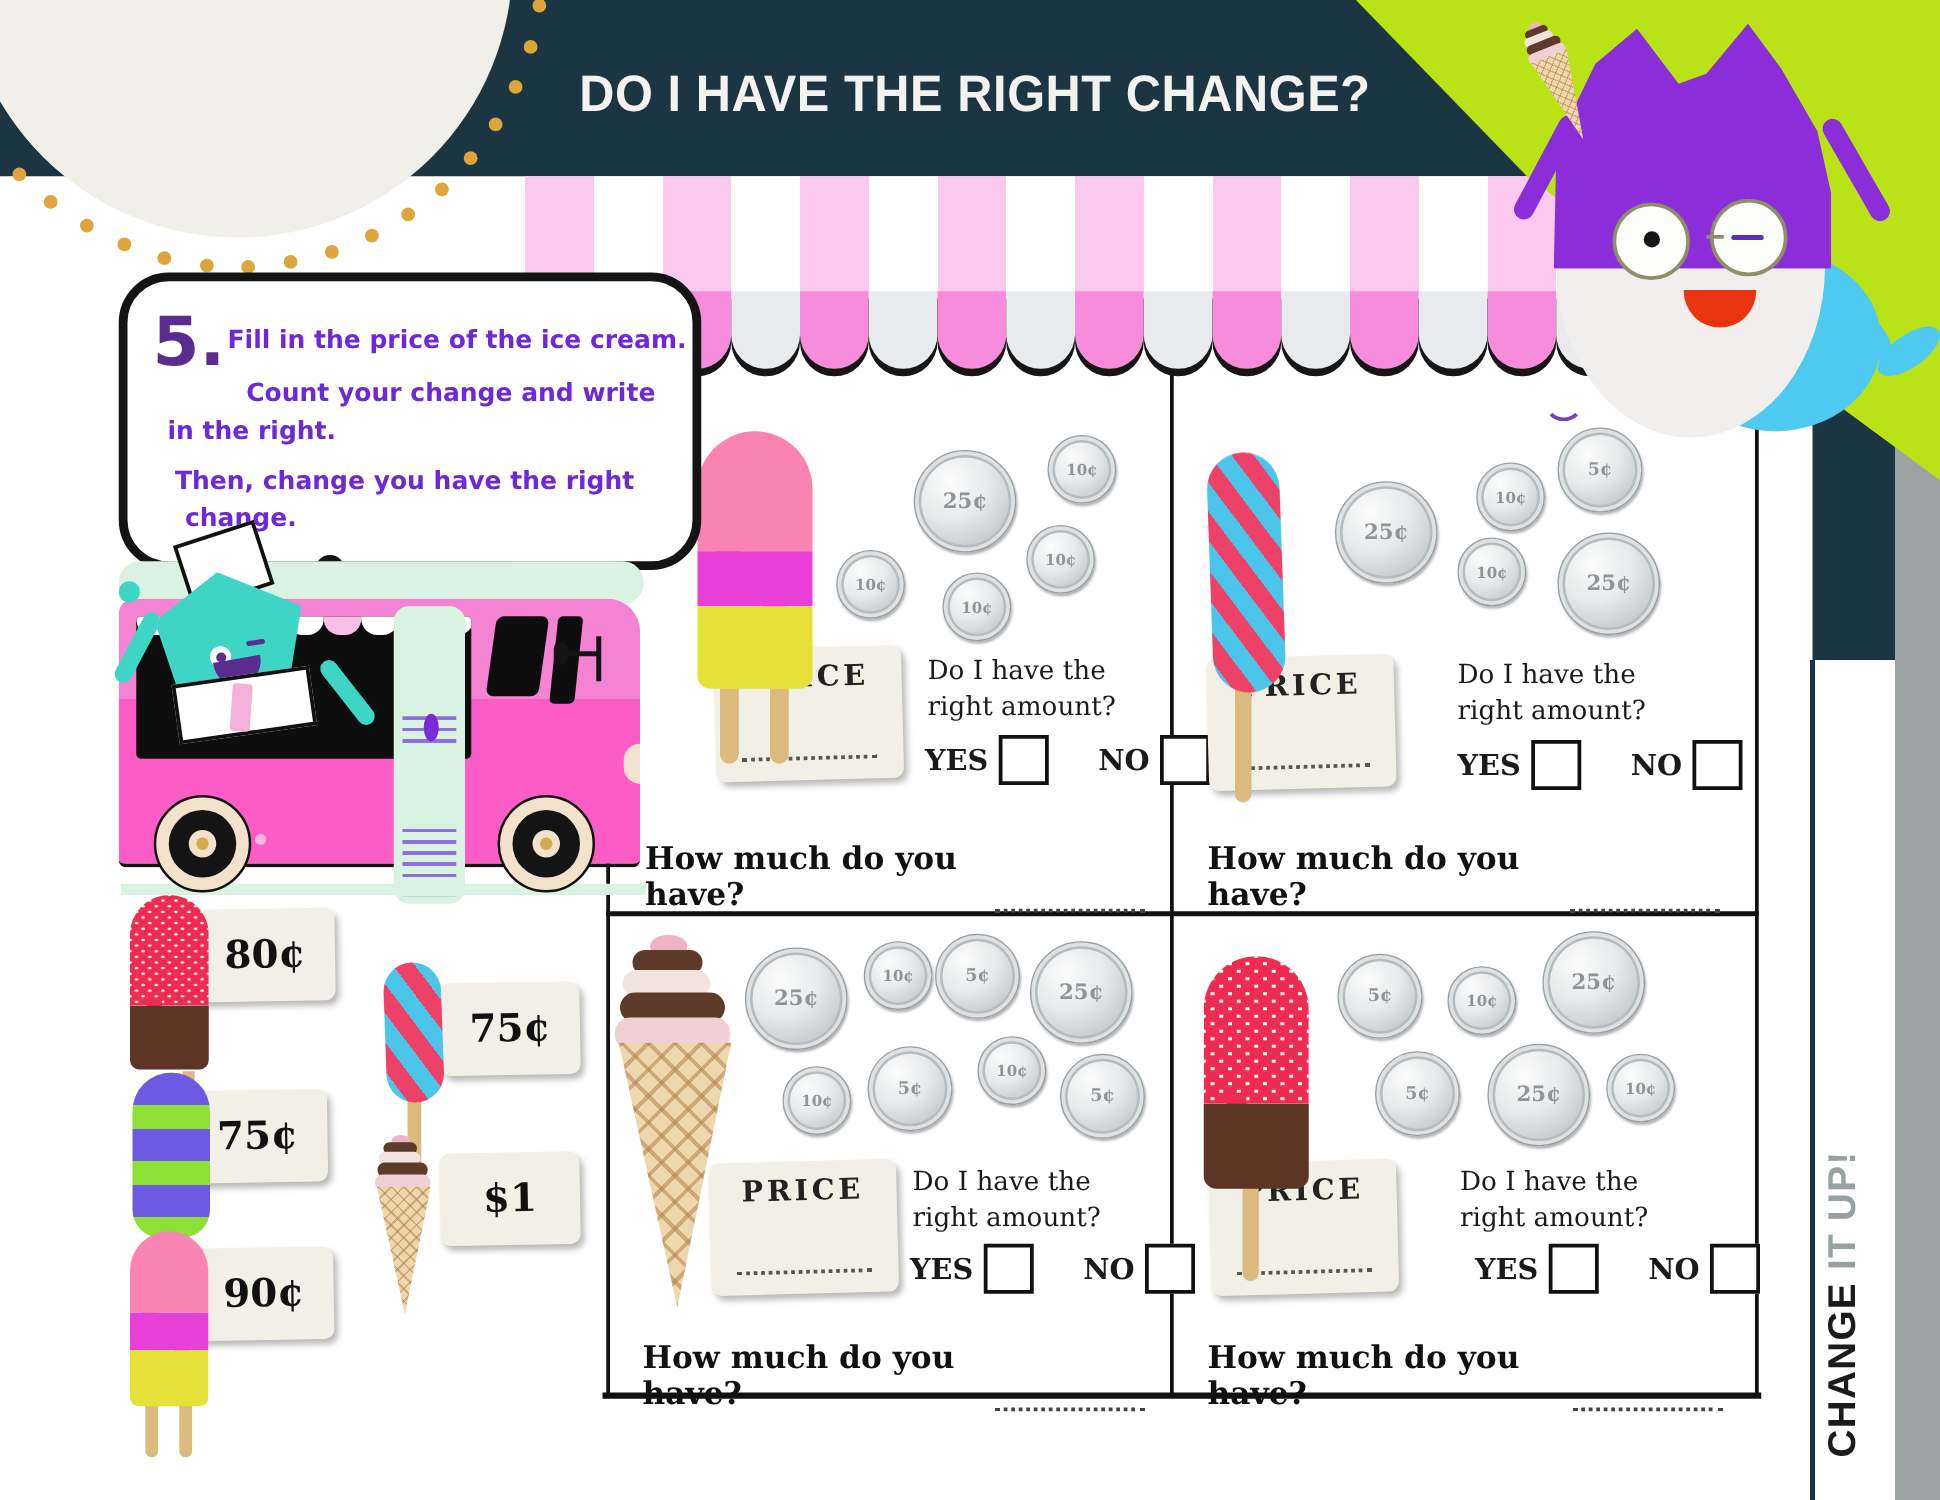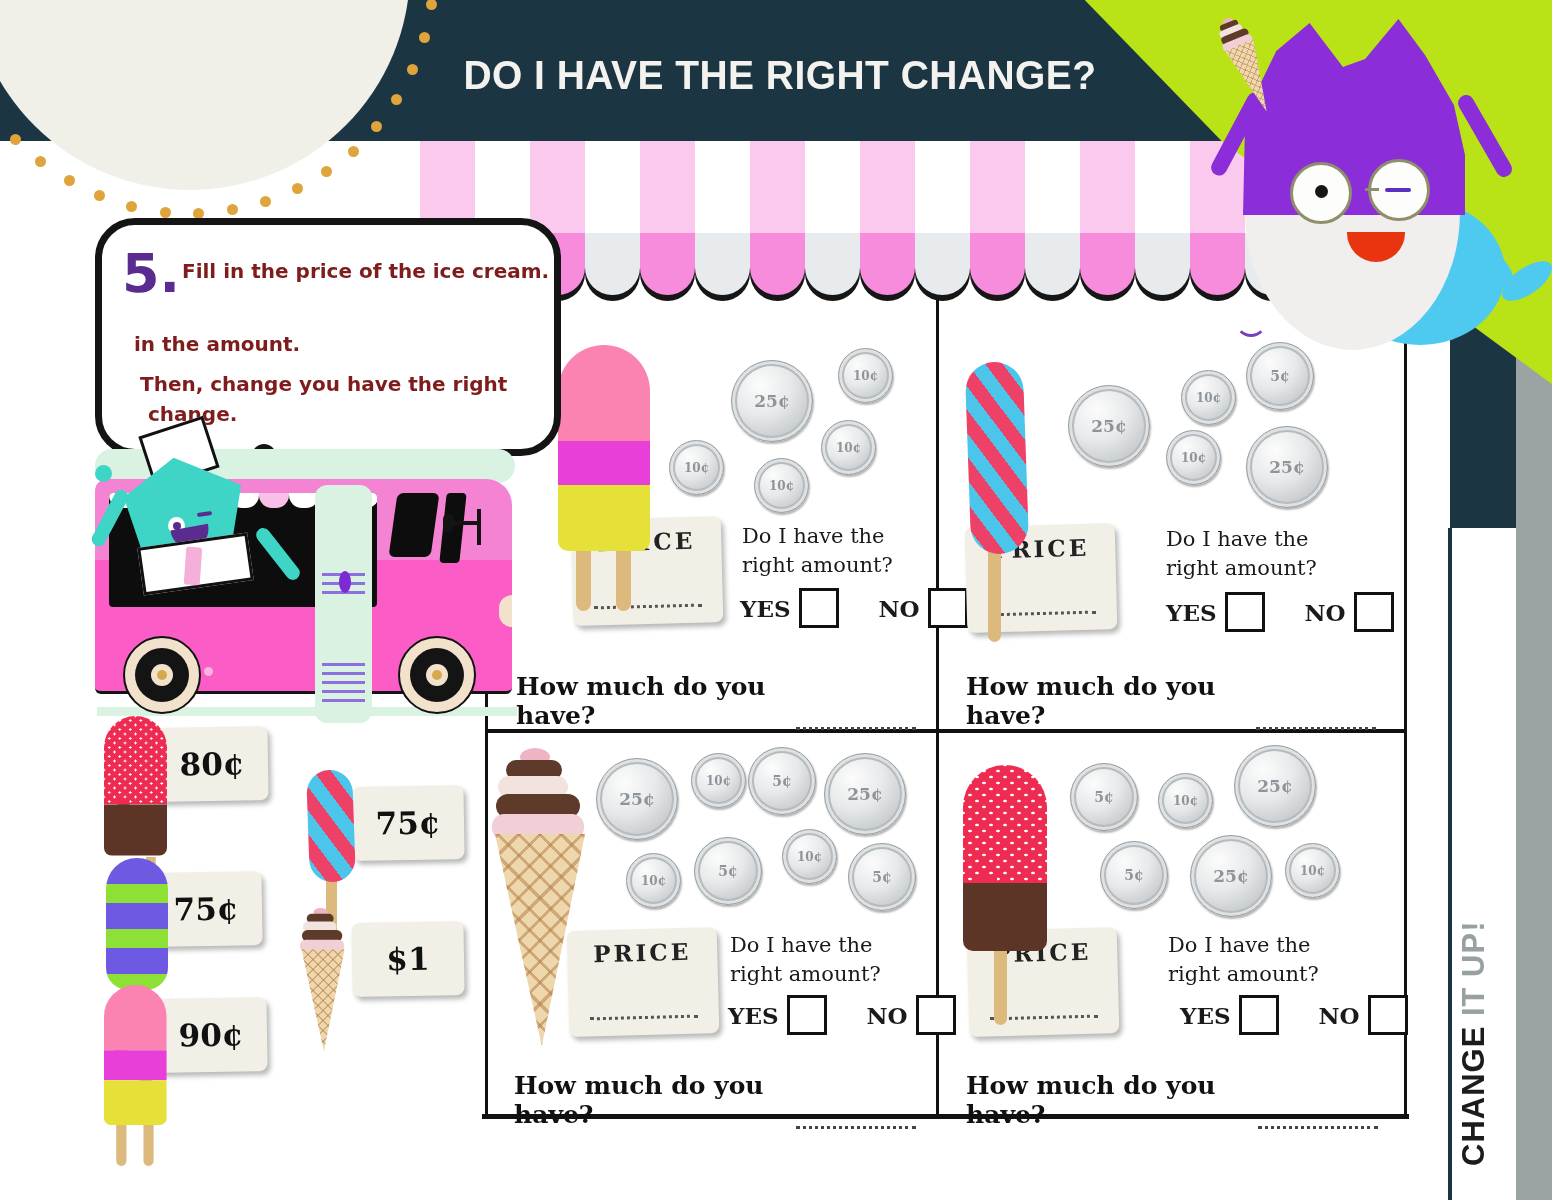--- a/index.html
+++ b/index.html
@@ -55,21 +55,21 @@
   .owl-wink{position:absolute;left:14px;top:26px;width:26px;height:4px;border-radius:2px;background:#5b2fc0;}
   .owl-mouth{position:absolute;left:112px;top:222px;width:58px;height:30px;background:#e8350f;
              border-radius:0 0 58px 58px;}
 
   
   .bubble{left:95px;top:218px;width:452px;height:224px;background:#fff;border:7px solid #141414;
           border-radius:40px;}
   .bub-num{position:absolute;left:20px;top:22px;font-family:"DejaVu Sans",sans-serif;
            font-weight:900;font-size:54px;color:#5b2c90;line-height:1;}
   .bub-line{position:absolute;font-family:"DejaVu Sans",sans-serif;font-weight:bold;
-            font-size:20px;color:#7f1d1d;white-space:nowrap;}
+            font-size:20px;color:#6d28d9;white-space:nowrap;}
   .tdot{position:absolute;border-radius:50%;background:#141414;}
 
   
   .truck{left:85px;top:435px;width:460px;height:300px;}
   .tr-roof{position:absolute;left:10px;top:14px;width:420px;height:34px;background:#d9f2e2;border-radius:17px;}
   .tr-body{position:absolute;left:10px;top:44px;width:417px;height:212px;
            background:linear-gradient(180deg,#f583d3 0 38%,#fb5cc5 38%);
            border-radius:12px 26px 6px 6px;border-bottom:3px solid #141414;}
   .tr-window{position:absolute;left:24px;top:58px;width:268px;height:114px;background:#0d0d0d;border-radius:4px;overflow:hidden;}
   .tr-wscal{position:absolute;top:0;width:30px;height:15px;border-radius:0 0 13px 13px;}
@@ -491,21 +491,22 @@
         <div class="ss-bar" style="left:4px;top:46px;width:84px;height:24px;background:#5d3a29"></div>
         <div class="ss-bar" style="left:0;top:66px;width:92px;height:26px;background:#f0cfd6"></div>
         <div class="ss-cone"></div>
       </div>
     </div>
   </div>
 
   <div class="abs bubble">
     <div class="bub-num">5.</div>
     <div class="bub-line" style="left:80px;top:34px">Fill in the price of the ice cream.</div>
-    <div class="bub-line" style="left:32px;top:107px">in the amount.</div>
+    <div class="bub-line" style="left:95px;top:77px">Count your change and write</div>
+    <div class="bub-line" style="left:32px;top:107px">in the right.</div>
     <div class="bub-line" style="left:38px;top:147px">Then, change you have the right</div>
     <div class="bub-line" style="left:46px;top:177px">change.</div>
   </div>
   <div class="abs tdot" style="left:252px;top:444px;width:24px;height:24px"></div>
   <div class="abs tdot" style="left:243px;top:468px;width:13px;height:13px"></div>
   <div class="abs tdot" style="left:235px;top:480px;width:7px;height:7px"></div>
 
   <div class="abs truck">
     <div class="tr-roof"></div>
     <div class="tr-body"></div>

